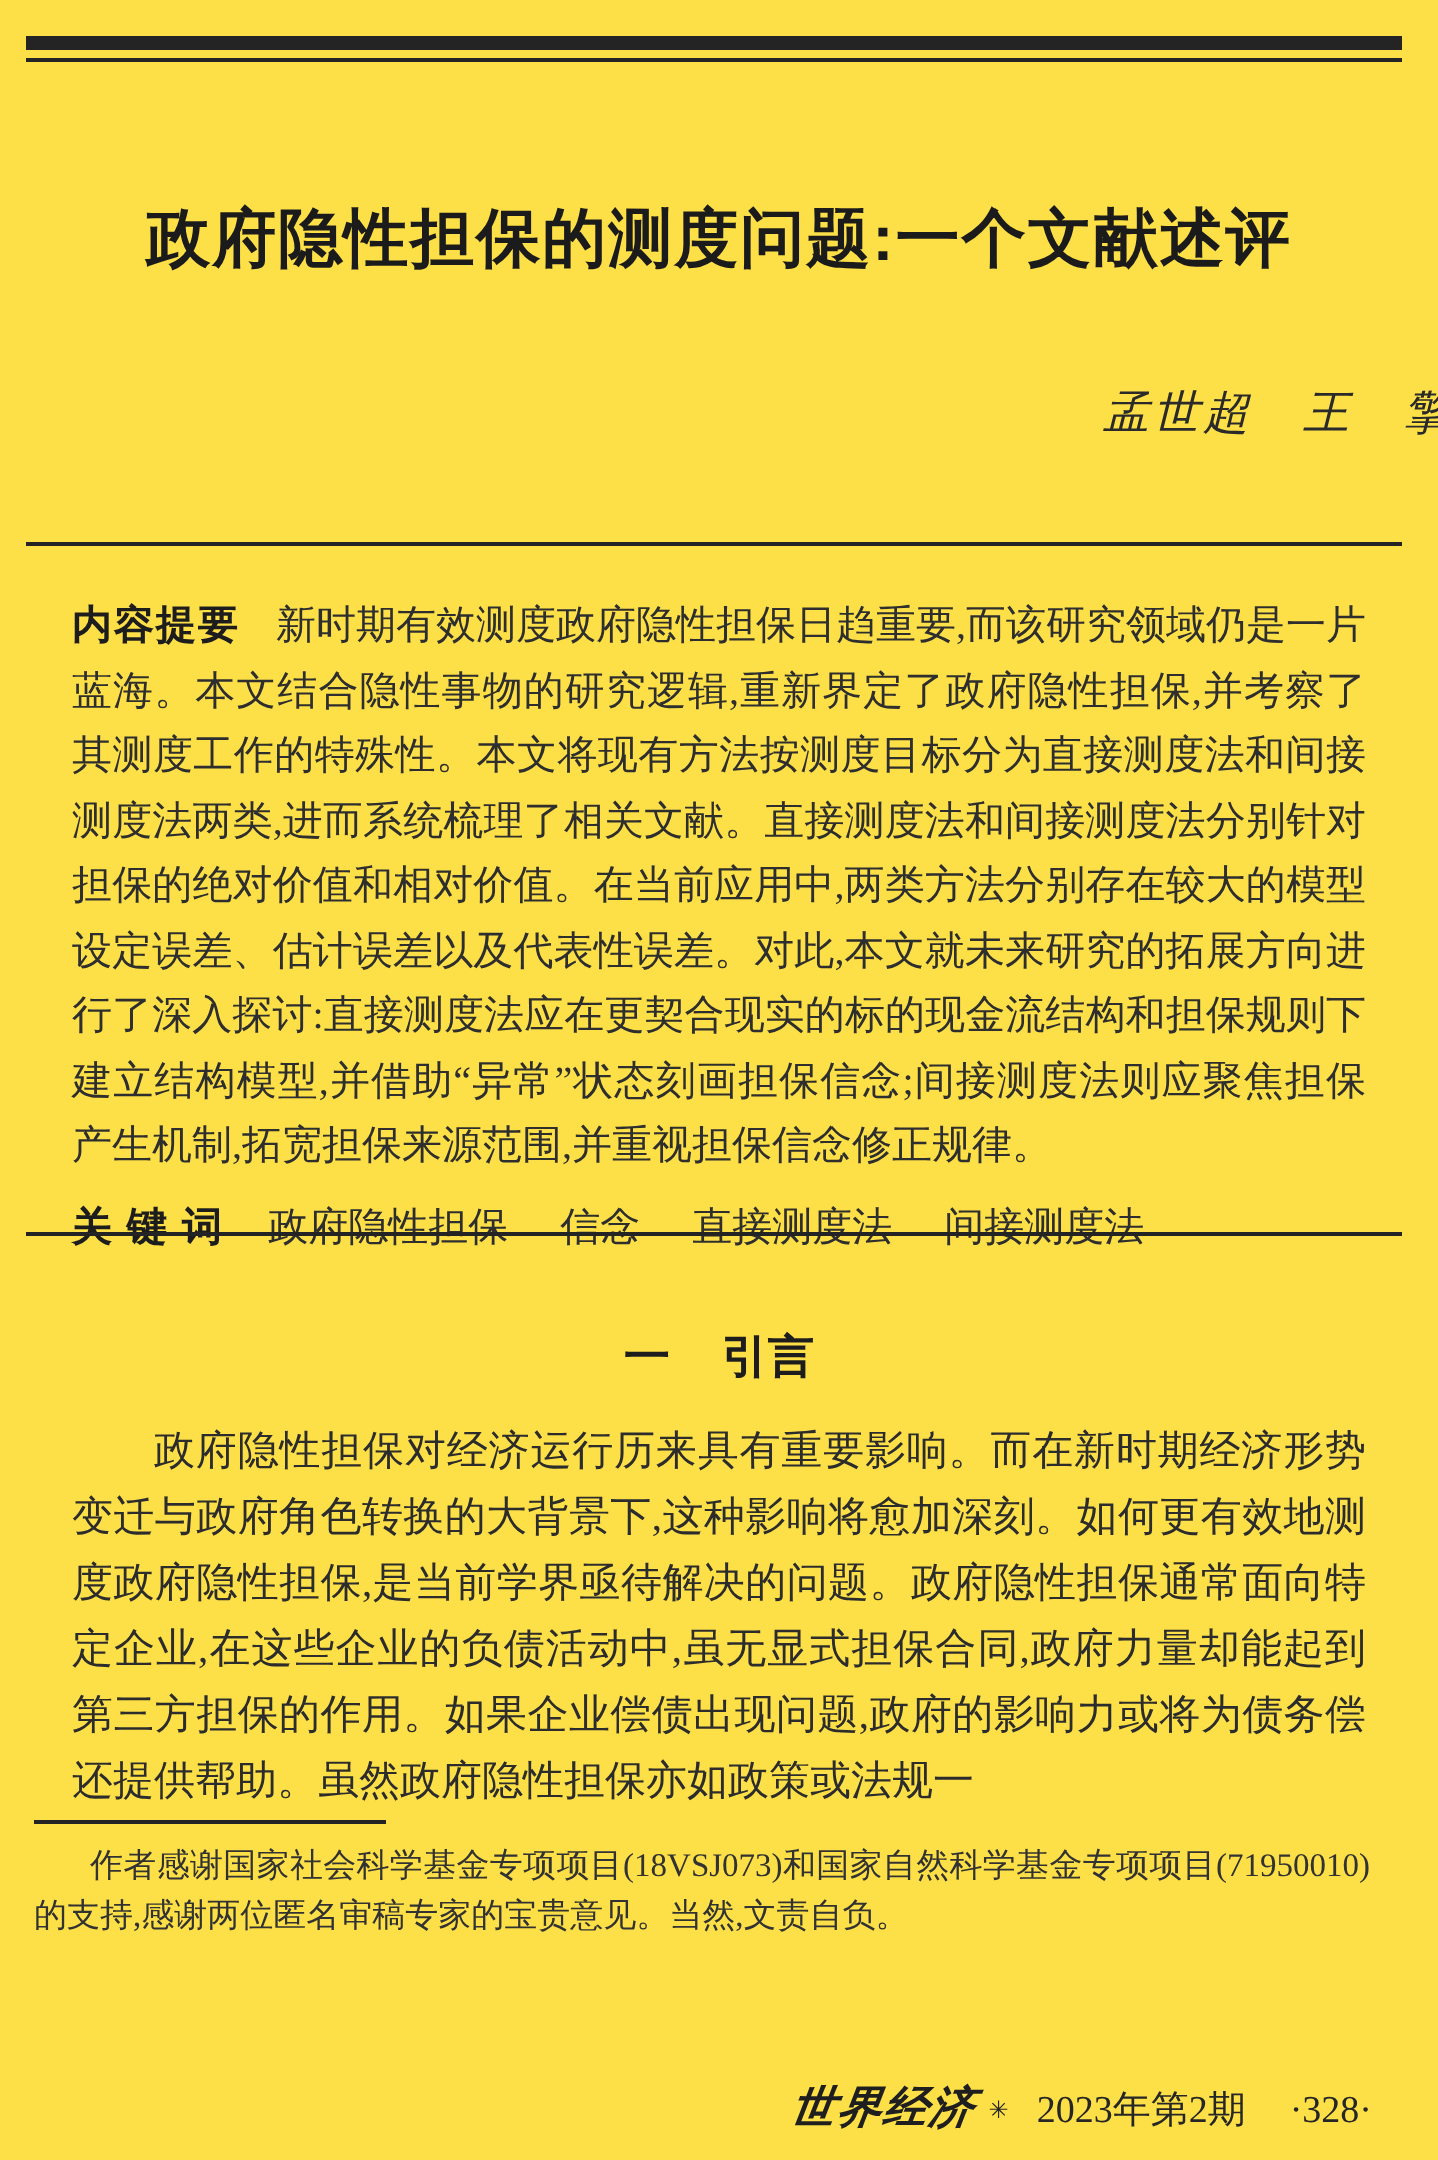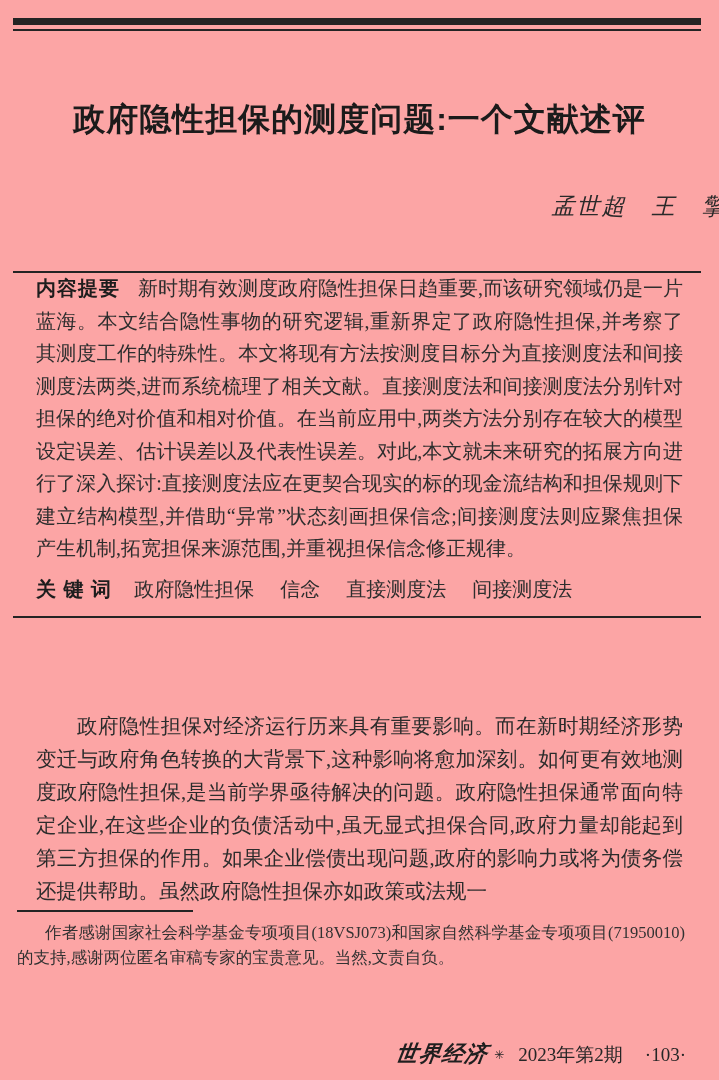--- a/index.html
+++ b/index.html
@@ -1,21 +1,21 @@
 <!DOCTYPE html>
 <html><head>
 <meta charset="utf-8">
 <style>
   * { margin:0; padding:0; box-sizing:border-box; }
   html,body { background:#e9e9e9; }
   .page {
     position:relative;
     width:719px; height:1080px;
     margin:0 auto;
-    background:#fca5a5;
+    background:#fde047;
     overflow:hidden;
     font-family:"Liberation Serif", serif;
     color:#2d2d2d;
   }
   .rule { position:absolute; background:#242424; }
   .bar-thick { left:13px; top:18px; width:688px; height:7px; }
   .bar-thin  { left:13px; top:29px; width:688px; height:2px; }
   .rule-abs-top    { left:13px; top:271px; width:688px; height:1.5px; }
   .rule-abs-bottom { left:13px; top:616px; width:688px; height:1.5px; }
   .fn-rule         { left:17px; top:910px; width:176px; height:1.5px; }
@@ -30,21 +30,21 @@
   .authors {
     position:absolute; top:191px; left:16px; width:100%;
     text-align:right;
     font-size:23px; font-style:italic; color:#2a2a2a;
     letter-spacing:2px;
   }
   .authors sup { font-size:13px; font-style:normal; vertical-align:top; line-height:1; }
 
   .abstract {
     position:absolute; top:272px; left:36px; width:647px;
-    padding-top:0;
+    padding-top:25px;
     font-size:20px; line-height:32.5px;
     text-align:justify; text-justify:inter-ideograph;
     color:#2e2e2e;
   }
   .abstract .label, .keywords .label {
     font-family:"Liberation Sans", sans-serif;
     font-weight:700; font-style:normal; color:#1d1d1d;
   }
   .abstract .label { margin-right:18px; letter-spacing:1px; }
   .keywords { margin-top:8px; }
@@ -104,24 +104,25 @@
 
   <div class="rule rule-abs-top"></div>
 
   <div class="abstract">
     <p><span class="label">内容提要</span><span>新时期有效测度政府隐性担保日趋重要,而该研究领域仍是一片蓝海。本文结合隐性事物的研究逻辑,重新界定了政府隐性担保,并考察了其测度工作的特殊性。本文将现有方法按测度目标分为直接测度法和间接测度法两类,进而系统梳理了相关文献。直接测度法和间接测度法分别针对担保的绝对价值和相对价值。在当前应用中,两类方法分别存在较大的模型设定误差、估计误差以及代表性误差。对此,本文就未来研究的拓展方向进行了深入探讨:直接测度法应在更契合现实的标的现金流结构和担保规则下建立结构模型,并借助“异常”状态刻画担保信念;间接测度法则应聚焦担保产生机制,拓宽担保来源范围,并重视担保信念修正规律。</span></p>
     <p class="keywords"><span class="label">关 键 词</span><span class="kw">政府隐性担保</span><span class="kw">信念</span><span class="kw">直接测度法</span><span class="kw">间接测度法</span></p>
   </div>
 
   <div class="rule rule-abs-bottom"></div>
 
+  <h2 class="heading"><span class="num">一</span><span>引言</span></h2>
 
   <p class="body-para">政府隐性担保对经济运行历来具有重要影响。而在新时期经济形势变迁与政府角色转换的大背景下,这种影响将愈加深刻。如何更有效地测度政府隐性担保,是当前学界亟待解决的问题。政府隐性担保通常面向特定企业,在这些企业的负债活动中,虽无显式担保合同,政府力量却能起到第三方担保的作用。如果企业偿债出现问题,政府的影响力或将为债务偿还提供帮助。虽然政府隐性担保亦如政策或法规一</p>
 
   <div class="rule fn-rule"></div>
 
   <div class="footnotes">
     <p class="fn-ack">作者感谢国家社会科学基金专项项目(18VSJ073)和国家自然科学基金专项项目(71950010)的支持,感谢两位匿名审稿专家的宝贵意见。当然,文责自负。</p>
   </div>
 
-  <div class="footer"><span class="journal">世界经济</span><span class="star">✳</span><span>2023年第2期</span><span class="pageno">·103·</span></div>
+  <div class="footer"><span class="journal">世界经济</span><span class="star">✳</span><span>2023年第2期</span><span class="pageno">·328·</span></div>
 
 </div>
 
 </body></html>

